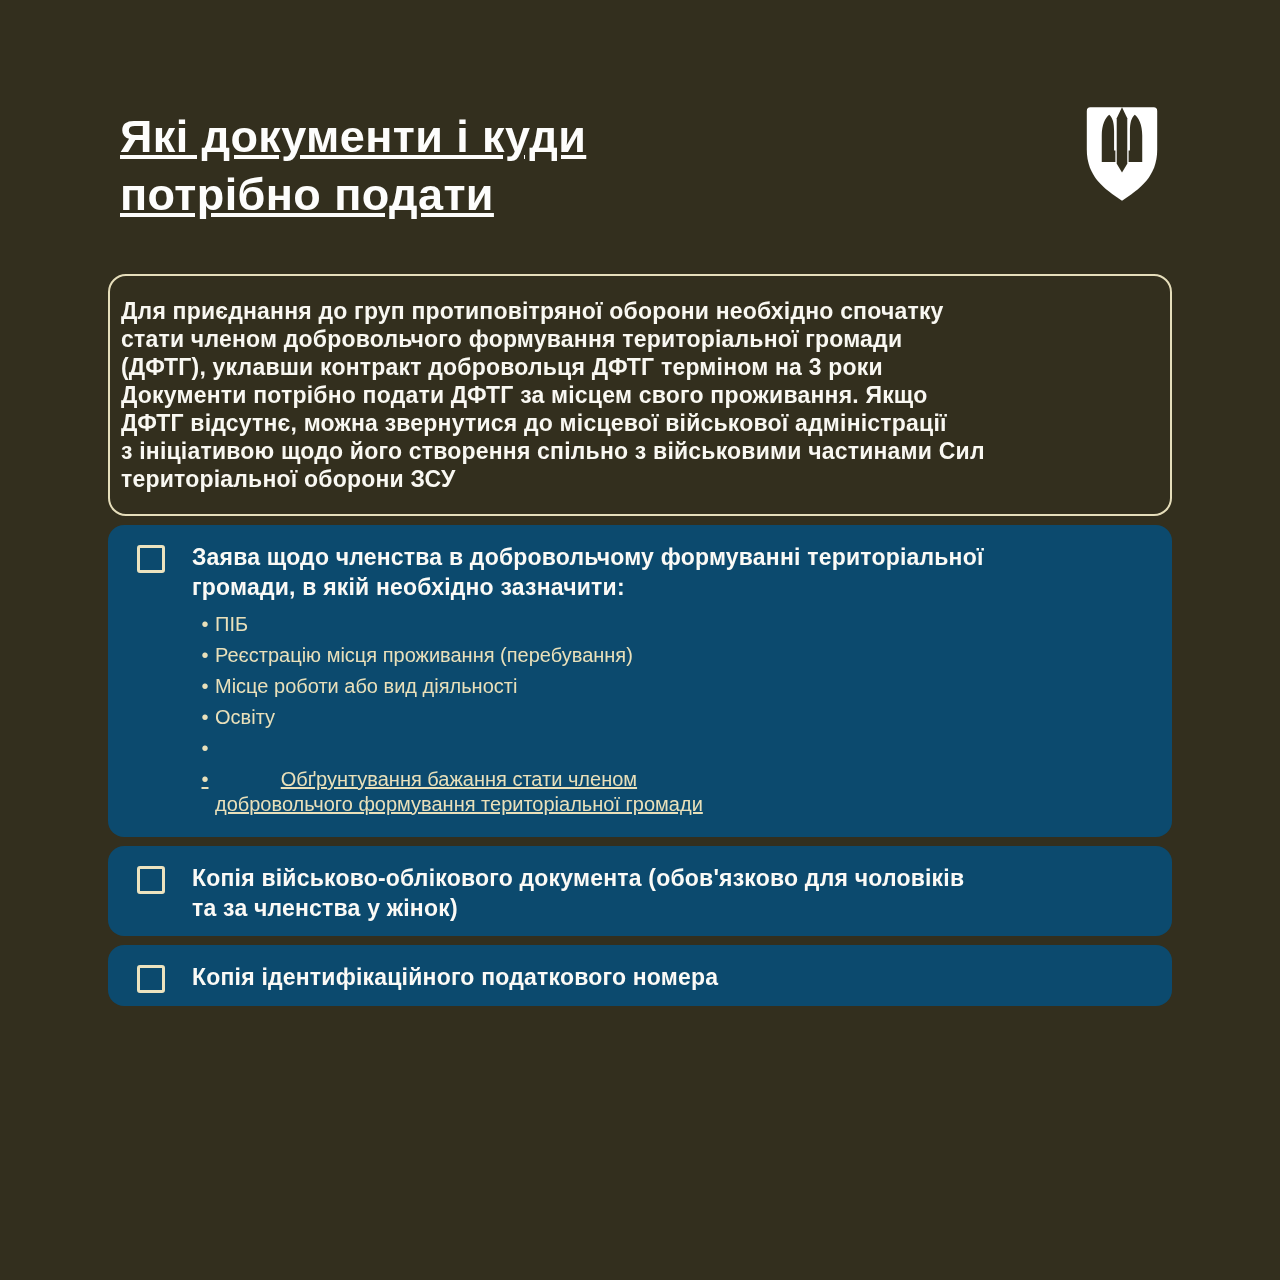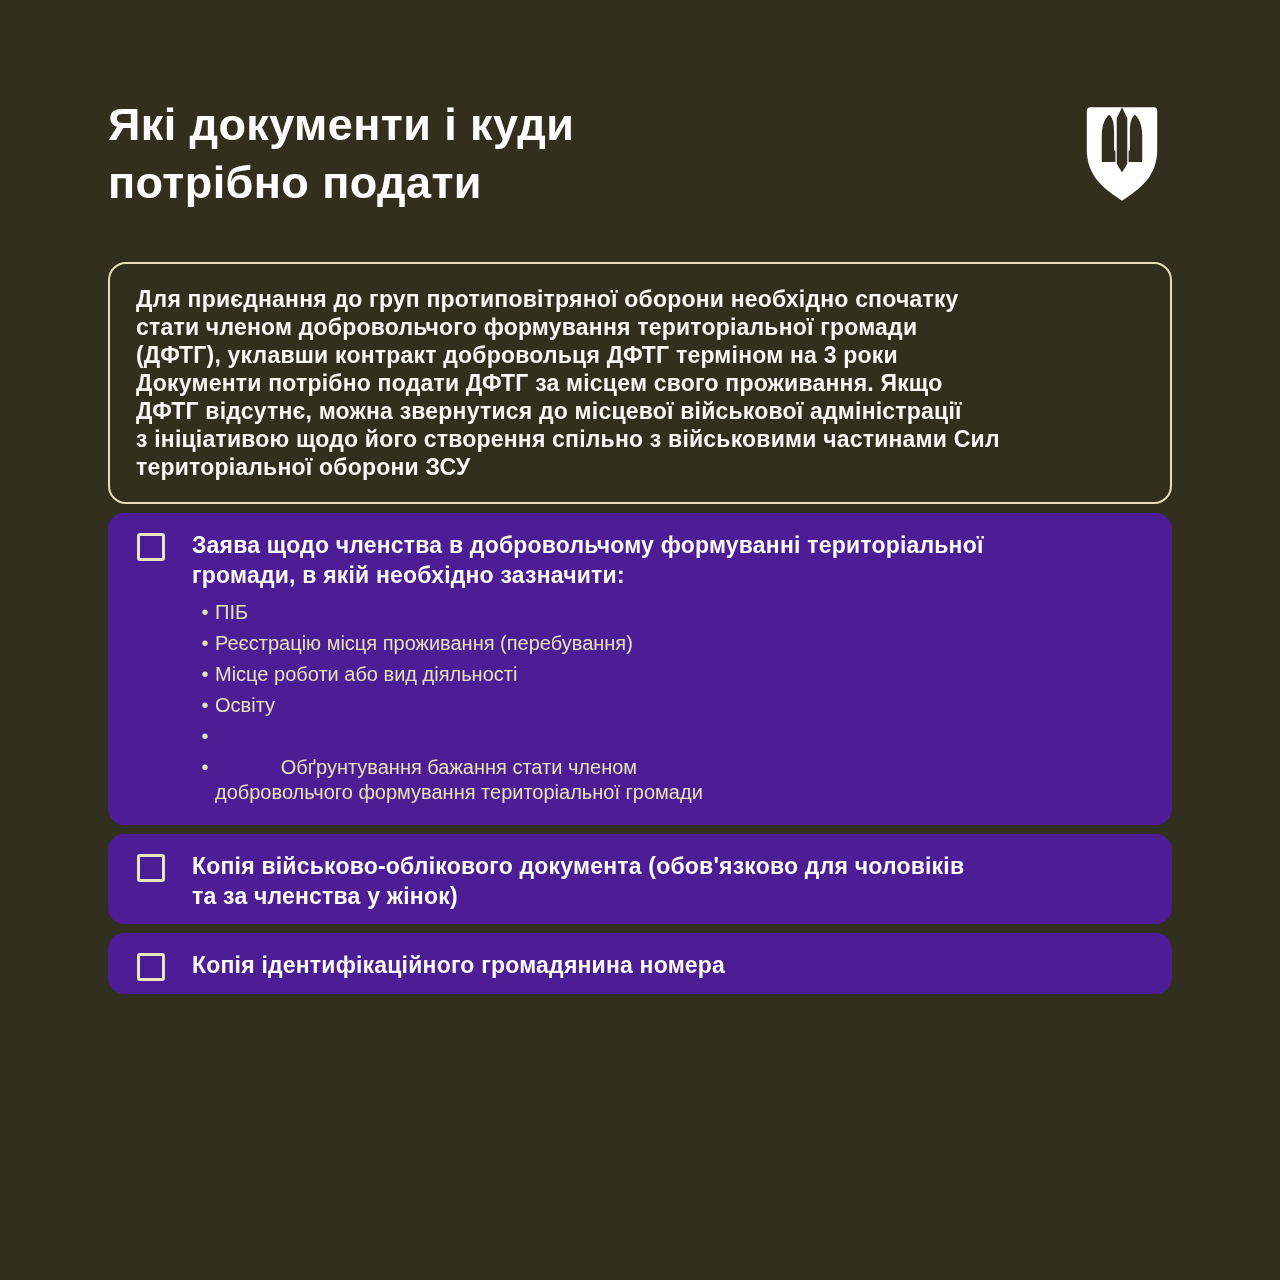--- a/index.html
+++ b/index.html
@@ -15,62 +15,63 @@
     position: relative;
     width: 1280px;
     height: 1280px;
     box-sizing: border-box;
     padding: 0 108px;
     background: #332f1e;
   }
   
   .header { position: relative; padding-top: 96px; }
   .title {
-    margin: 0;
+    margin: 12px;
     font-size: 45px;
     font-weight: bold;
     line-height: 58px;
     letter-spacing: 0.4px;
     color: #fdfdfc;
     white-space: pre-line;
+    text-decoration: underline;
   }
   .logo {
     position: absolute;
     top: 102px;
     right: 6px;
     width: 88px;
     height: 104px;
   }
   .logo svg { display: block; width: 100%; height: 100%; }
   
   .intro-box {
     margin-top: 50px;
     border: 2px solid #e6debb;
     border-radius: 18px;
-    padding: 21px 26px;
+    padding: 21px 11px;
     box-sizing: border-box;
   }
   .intro-text {
     margin: 0;
     font-size: 23px;
     font-weight: bold;
     line-height: 28px;
     letter-spacing: 0.2px;
     color: #f9f8f2;
     white-space: pre-line;
   }
   
   .checklist {
     margin-top: 9px;
     display: flex;
     flex-direction: column;
     gap: 9px;
   }
   .card {
-    background: #4c1d95;
+    background: #0c4a6e;
     border-radius: 16px;
     padding: 17px 28px 13px 29px;
     display: flex;
     align-items: flex-start;
     box-sizing: border-box;
   }
   .card.with-sublist { padding-bottom: 20px; }
   .checkbox {
     width: 22px;
     height: 22px;
@@ -97,21 +98,21 @@
   }
   .sublist li {
     display: flex;
     align-items: flex-start;
     margin-bottom: 6px;
     font-size: 20px;
     font-weight: normal;
     line-height: 25px;
     color: #e9e0ba;
   }
-  .sublist li:last-child { margin-bottom: 0; }
+  .sublist li:last-child { margin-bottom: 0; text-decoration: underline; }
   .dot { flex: 0 0 auto; width: 20px; }
   .dot::before { content: "•"; font-size: 20px; color: #e9e0ba; }
   .sub-text { white-space: pre-line; }
 </style>
 </head>
 <body>
 
 <div class="page">
 
   <div class="header">
@@ -178,19 +179,19 @@
       <span class="checkbox"></span>
       <div class="card-body">
         <div class="card-label">Копія військово-облікового документа (обов'язково для чоловіків
 та за членства у жінок)</div>
       </div>
     </div>
 
     <div class="card">
       <span class="checkbox"></span>
       <div class="card-body">
-        <div class="card-label">Копія ідентифікаційного громадянина номера</div>
+        <div class="card-label">Копія ідентифікаційного податкового номера</div>
       </div>
     </div>
 
 
   </div>
 </div>
 
 </body></html>

